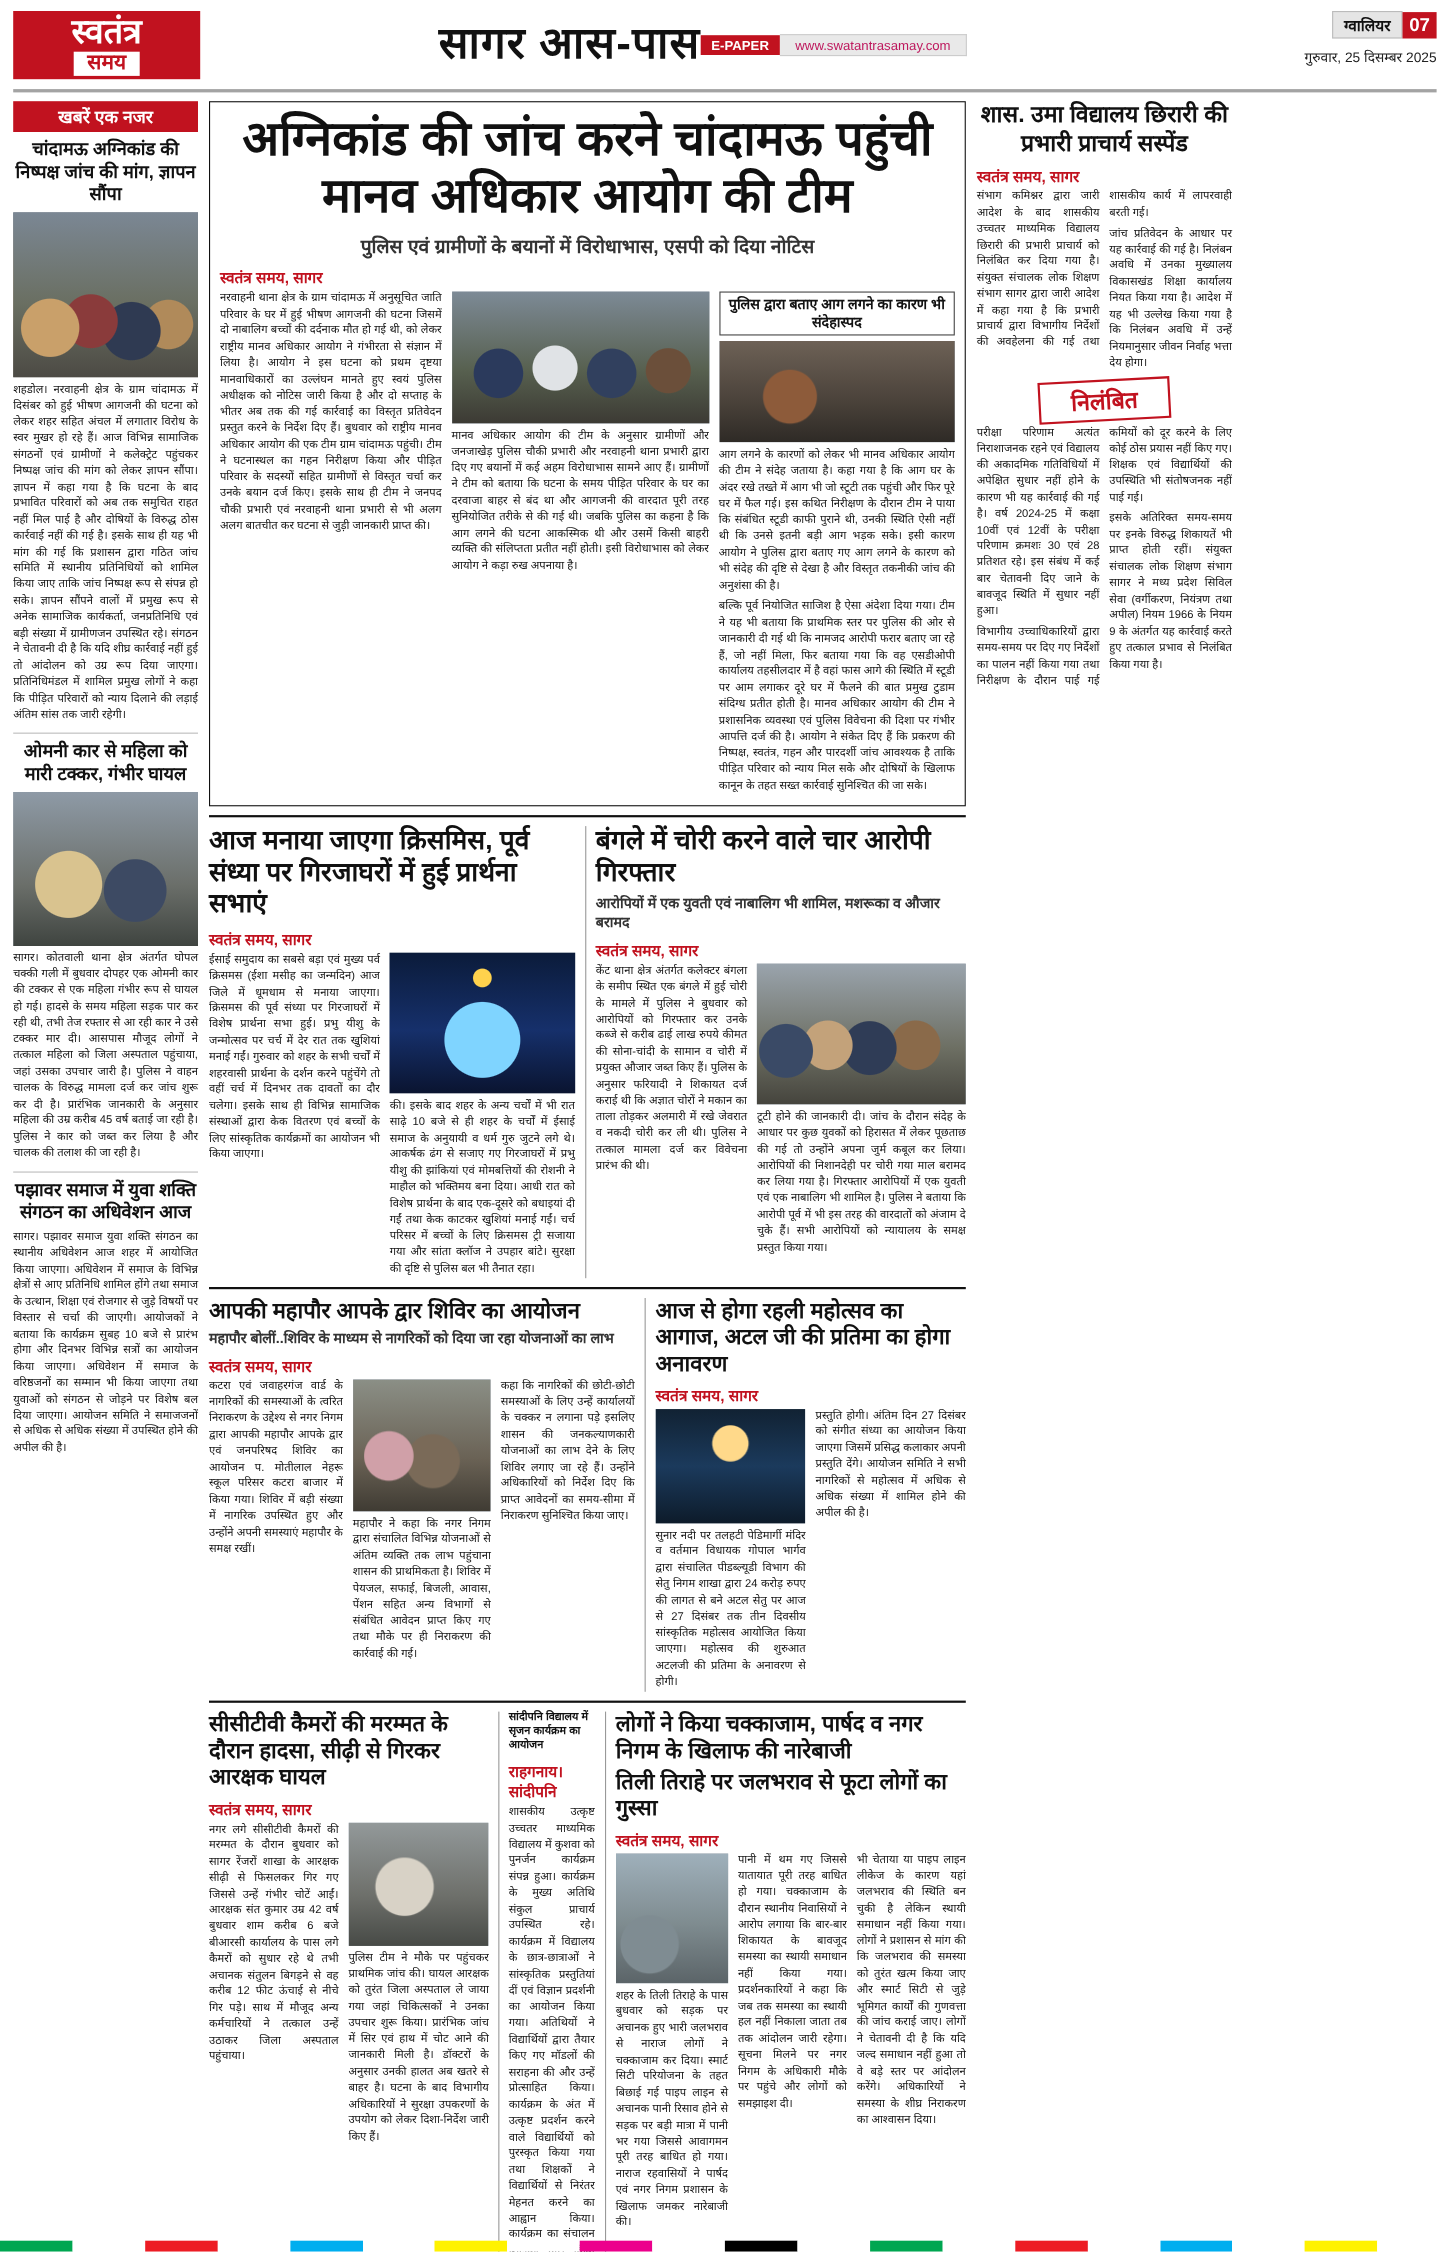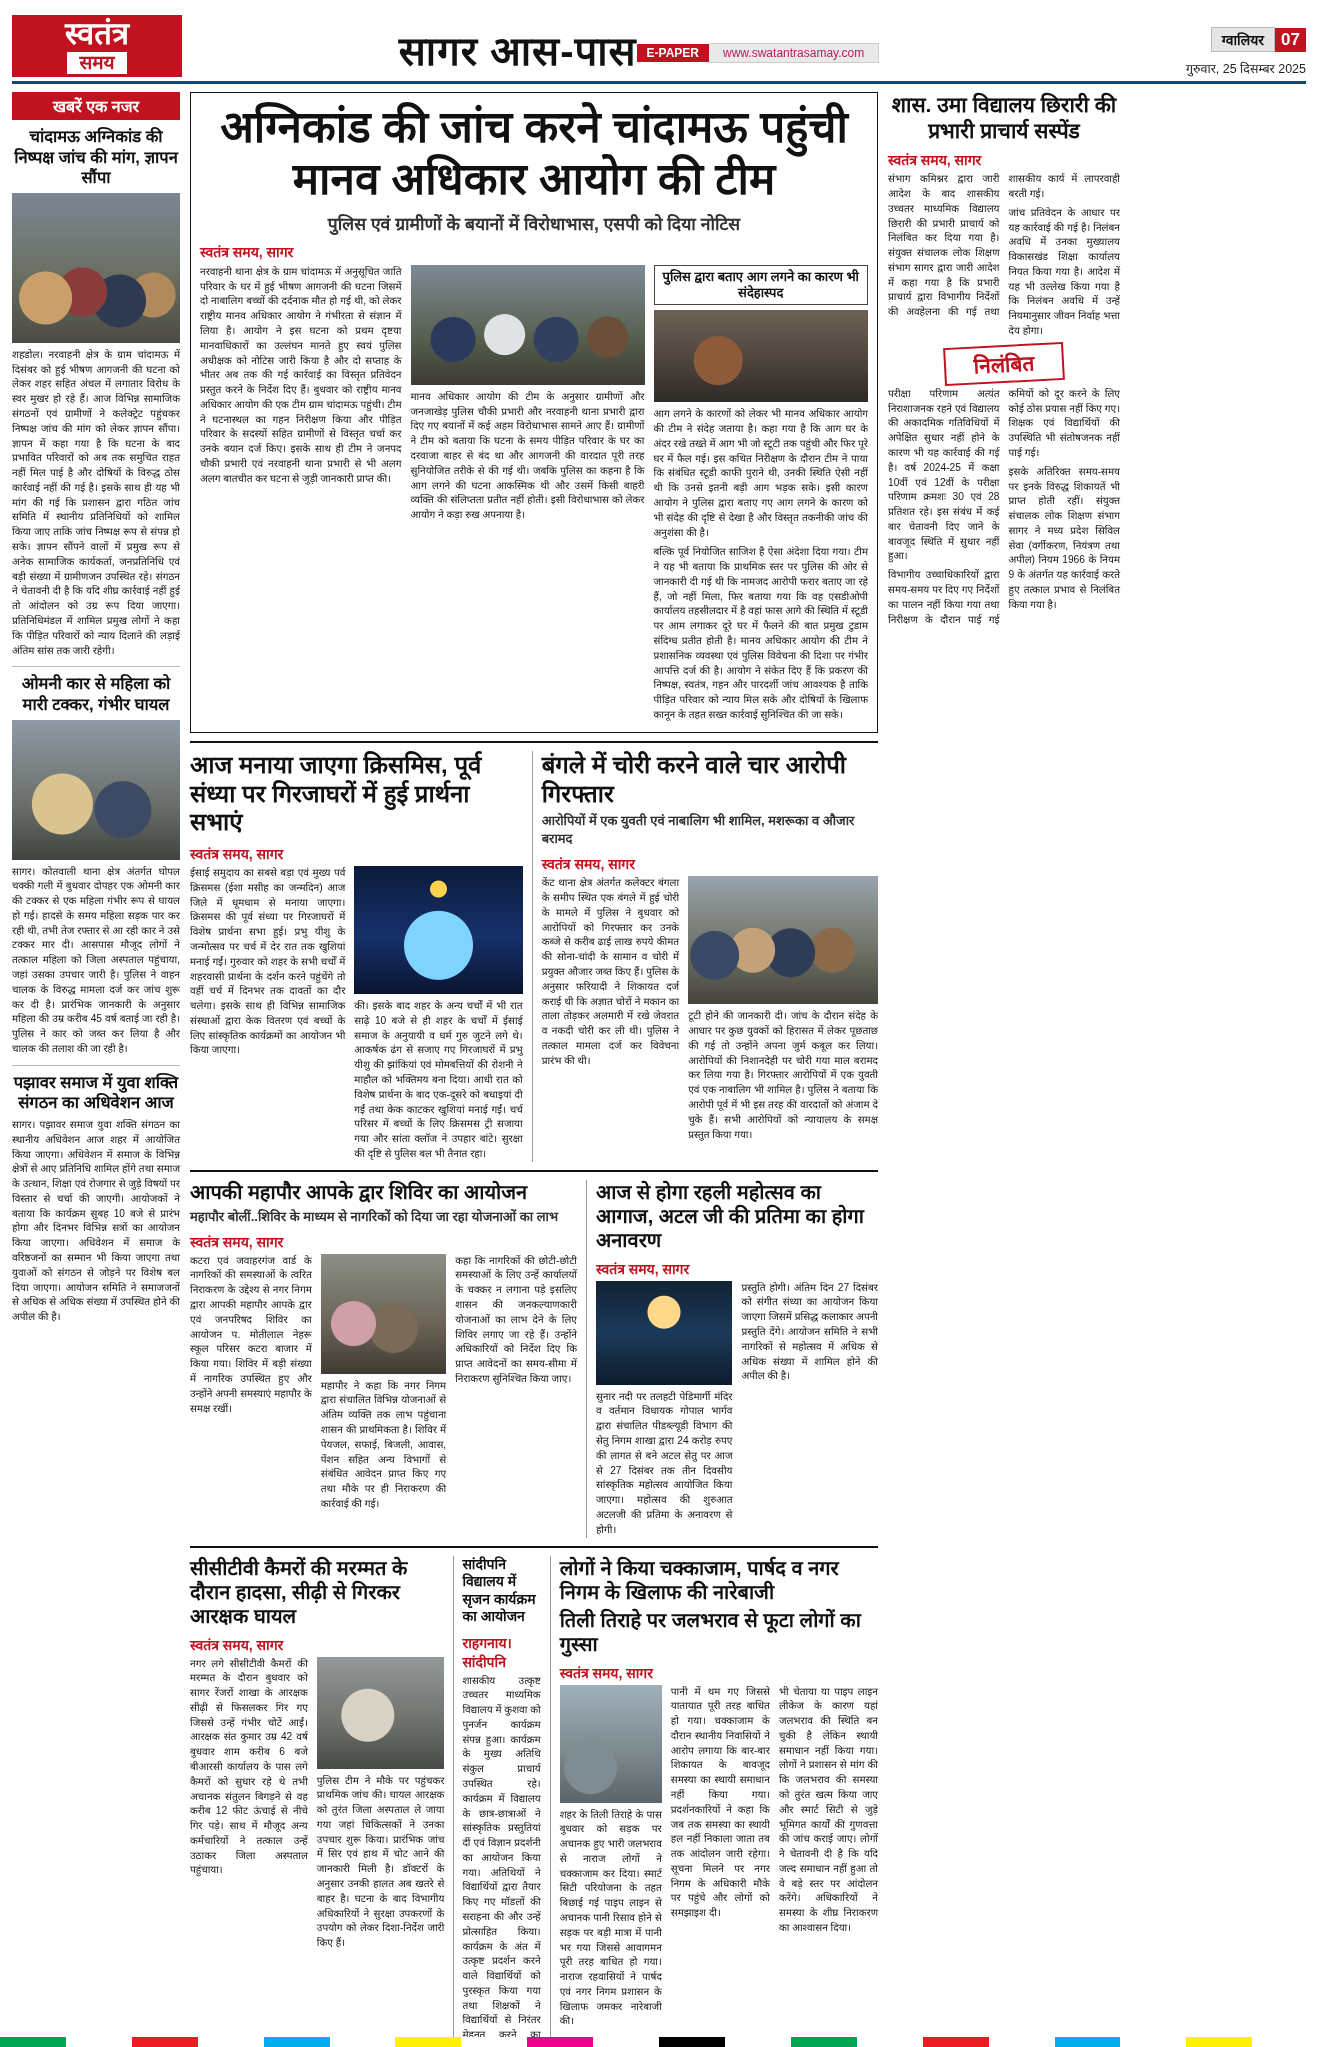--- a/index.html
+++ b/index.html
@@ -7,21 +7,21 @@
   body {
     width: 1318px; height: 2047px;
     background: #ffffff;
     font-family: "Liberation Sans", sans-serif;
     color: #111;
     overflow: hidden;
   }
   .page { position: relative; width:1318px; height:2047px; padding: 10px 12px; }
 
   
-  .masthead { display:flex; align-items:flex-end; height: 74px; border-bottom: 3px solid #0c4a6e; padding-bottom:4px; }
+  .masthead { display:flex; align-items:flex-start; height: 74px; border-bottom: 3px solid #a3a3a3; padding-bottom:4px; }
   .logo-box { width: 170px; background: #c1121f; color:#fff; display:flex; flex-direction:column; align-items:center; justify-content:center; padding: 3px 4px; }
   .logo-main { font-size: 31px; font-weight:bold; letter-spacing:0px; line-height:1; }
   .logo-sub { margin-top:3px; background:#fff; color:#c1121f; font-size:19px; font-weight:bold; padding:0 12px; line-height:1.15; }
   .mast-center { flex:1; display:flex; align-items:center; justify-content:center; }
   .mast-title { font-size: 40px; font-weight:bold; letter-spacing:1px; color:#111; }
   .mast-strip { margin-top:6px; display:flex; align-items:center; gap:0; }
   .epaper-tag { background:#c1121f; color:#fff; font-size:12px; font-weight:bold; padding:2px 10px; }
   .mast-url { background:#e9e9e9; color:#be185d; font-size:12px; padding:2px 14px; border:1px solid #ccc; border-left:none;}
   .mast-right { width: 210px; display:flex; flex-direction:column; align-items:flex-end; justify-content:center; gap:8px; }
   .city-box { display:flex; align-items:center; }
@@ -266,21 +266,21 @@
                 <div class="ph-in" style="background:
                   radial-gradient(circle at 40% 52%, #d8d2c6 0 26px, transparent 27px),
                   linear-gradient(180deg,#93999a 0%,#6d6f6a 60%,#474a46 100%);"></div>
               </div>
               <div class="txt">पुलिस टीम ने मौके पर पहुंचकर प्राथमिक जांच की। घायल आरक्षक को तुरंत जिला अस्पताल ले जाया गया जहां चिकित्सकों ने उनका उपचार शुरू किया। प्रारंभिक जांच में सिर एवं हाथ में चोट आने की जानकारी मिली है। डॉक्टरों के अनुसार उनकी हालत अब खतरे से बाहर है। घटना के बाद विभागीय अधिकारियों ने सुरक्षा उपकरणों के उपयोग को लेकर दिशा-निर्देश जारी किए हैं।</div>
             </div>
           </div>
         </div>
 
         <div style="width:13%; border-left:1px solid #999; padding-left:8px;">
-          <div style="font-size:14px;font-weight:bold;line-height:1.25;">सांदीपनि विद्यालय में सृजन कार्यक्रम का आयोजन</div>
+          <div style="font-size:10px;font-weight:bold;line-height:1.25;">सांदीपनि विद्यालय में सृजन कार्यक्रम का आयोजन</div>
           <div class="byline">राहगनाय। सांदीपनि</div>
           <div class="txt">शासकीय उत्कृष्ट उच्चतर माध्यमिक विद्यालय में कुशवा को पुनर्जन कार्यक्रम संपन्न हुआ। कार्यक्रम के मुख्य अतिथि संकुल प्राचार्य उपस्थित रहे। कार्यक्रम में विद्यालय के छात्र-छात्राओं ने सांस्कृतिक प्रस्तुतियां दीं एवं विज्ञान प्रदर्शनी का आयोजन किया गया। अतिथियों ने विद्यार्थियों द्वारा तैयार किए गए मॉडलों की सराहना की और उन्हें प्रोत्साहित किया। कार्यक्रम के अंत में उत्कृष्ट प्रदर्शन करने वाले विद्यार्थियों को पुरस्कृत किया गया तथा शिक्षकों ने विद्यार्थियों से निरंतर मेहनत करने का आह्वान किया। कार्यक्रम का संचालन शिक्षकों द्वारा किया गया एवं आभार प्रदर्शन प्राचार्य द्वारा व्यक्त किया गया।</div>
         </div>
 
         <div style="width:49%; border-left:1px solid #999; padding-left:9px;">
           <div class="story-h2">लोगों ने किया चक्काजाम, पार्षद व नगर निगम के खिलाफ की नारेबाजी</div>
           <div class="story-h2" style="margin-top:4px">तिली तिराहे पर जलभराव से फूटा लोगों का गुस्सा</div>
           <div class="byline">स्वतंत्र समय, सागर</div>
           <div class="flexrow">
             <div style="width:34%">

